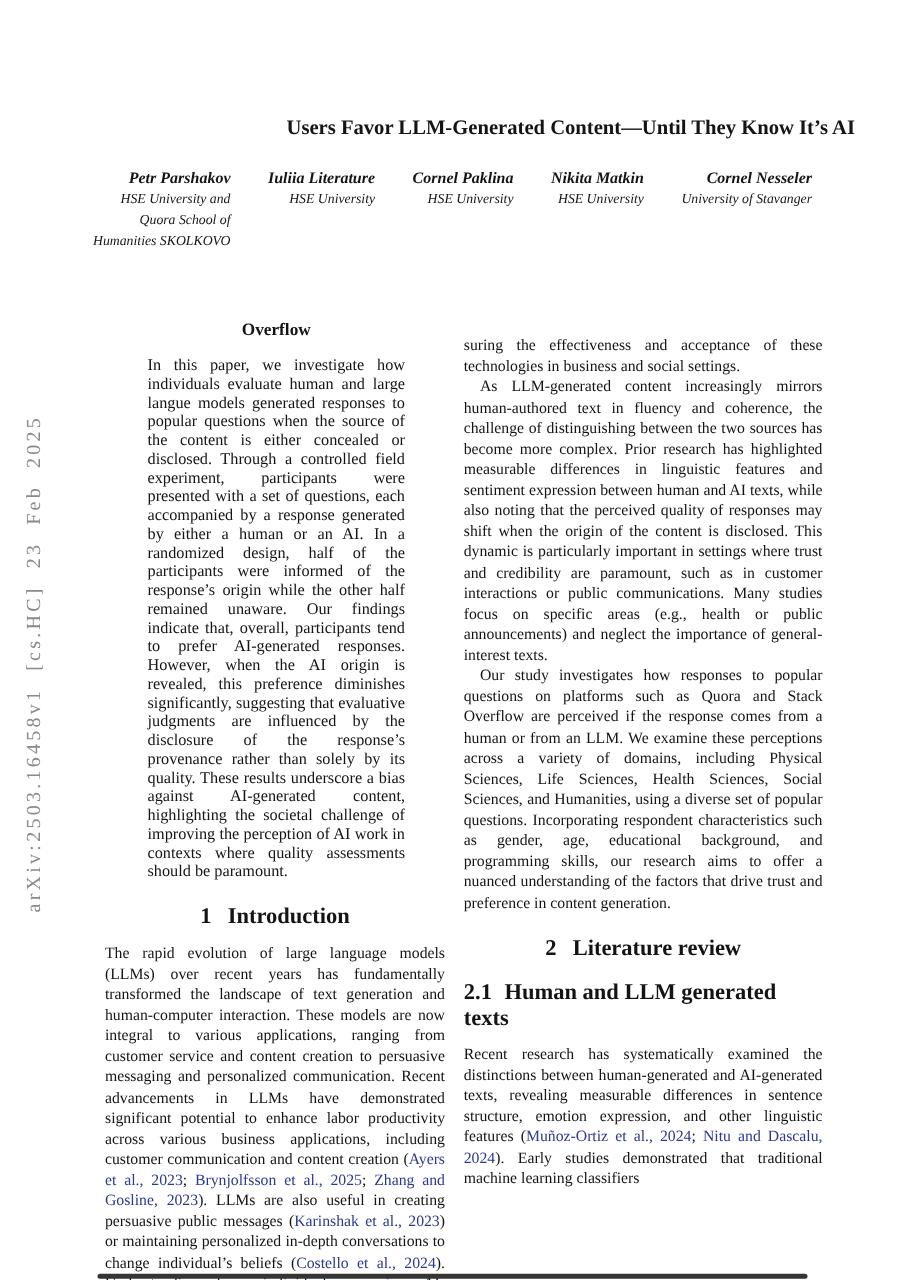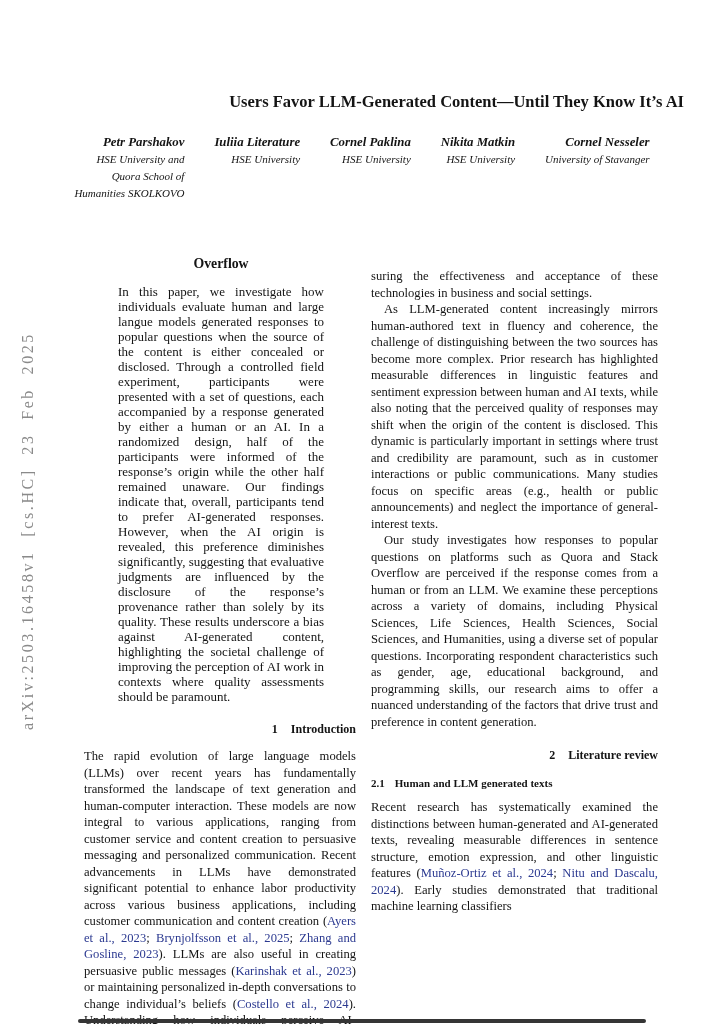--- a/index.html
+++ b/index.html
@@ -61,27 +61,27 @@
   }
   .abstract-text {
     font-size: 13px;
     line-height: 15px;
     text-align: justify;
     margin: 12px;
   }
 
   .section-heading {
     font-weight: bold;
-    font-size: 12px;
+    font-size: 18px;
     margin: 18px 0 11px 0;
-    text-align: right;
+    text-align: center;
   }
   .subsection-heading {
     font-weight: bold;
-    font-size: 11px;
+    font-size: 18px;
     margin: 14px 0 10px 0;
     text-align: left;
   }
   .sec-num { display: inline-block; margin-right: 13px; }
   .subsec-num { display: inline-block; margin-right: 10px; }
 
   .body-par {
     font-size: 12.6px;
     line-height: 16.5px;
     margin: 0;

